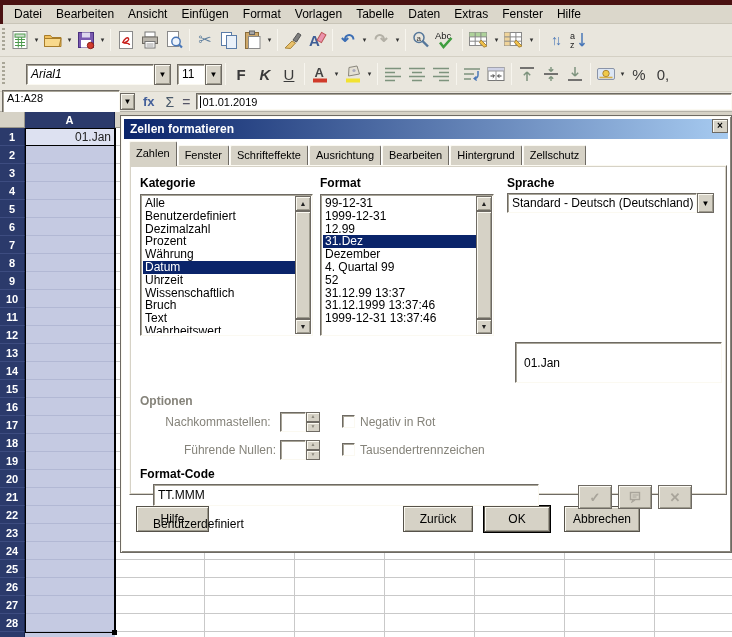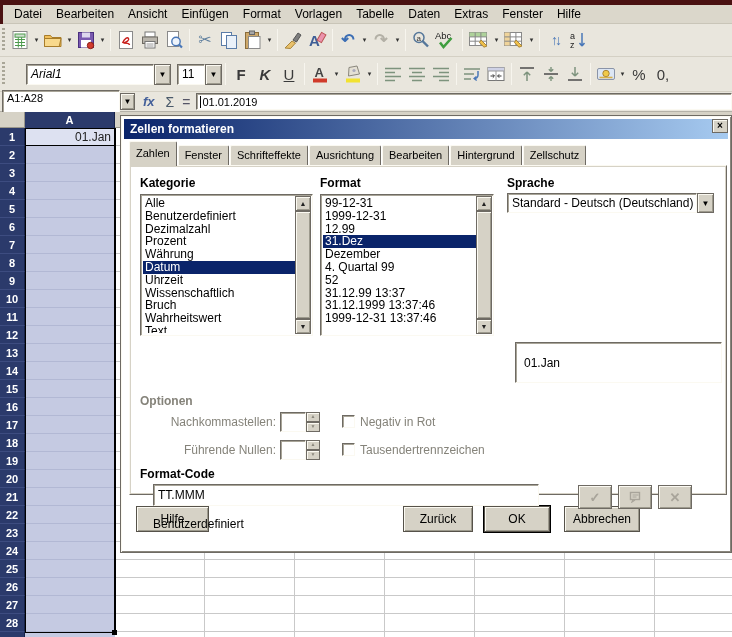--- a/index.html
+++ b/index.html
@@ -36,21 +36,21 @@
   .sunken { background:#fff; border:1px solid; border-color:#6e6a63 #fbf9f1 #fbf9f1 #6e6a63; box-shadow:inset 1px 1px 0 #a9a598; }
   .combo { display:flex; height:21px; }
   .combo .field { flex:1; padding:2px 3px 0 4px; font-size:12px; overflow:hidden; white-space:nowrap; }
   .combo-btn { width:17px; background:#d6d2c6; border:1px solid #6e6a63; box-shadow:inset 1px 1px 0 #fbf9f1, inset -1px -1px 0 #9d9a8d; font-size:8px; display:flex; align-items:center; justify-content:center; }
 
   
   .fbar { position:absolute; left:0; top:92px; right:0; height:20px; background:#e9e6dd; display:flex; align-items:center; border-bottom:1px solid #b5b2a8; padding-left:2px; }
   .namebox { width:118px; height:23px; }
   .namebox .field { padding-top:1px; font-size:11px; }
   .nb-btn { width:15px; height:17px; }
-  .fx { color:#44609a; font-style:italic; font-weight:bold; font-size:13px; margin:0 5px 0 8px; }
+  .fx { color:#44609a; font-weight:bold; font-size:13px; margin:0 5px 0 8px; }
   .sigma { color:#4a5a6a; font-size:14px; margin:0 6px; }
   .eq { color:#556; font-size:14px; margin:0 6px 0 2px; }
   .formula-input { flex:1; height:17px; margin-right:0; display:flex; align-items:center; padding-left:3px; font-size:11px; }
   .caret { width:1px; height:12px; background:#000; margin-right:1px; }
 
   
   .sheet { position:absolute; left:0; top:112px; width:732px; height:525px; background:#fff; }
   .corner { position:absolute; left:0; top:0; width:25px; height:16px; background:#d6d2c6; border-right:1px solid #9a978c; border-bottom:1px solid #9a978c; }
   .colhdr-strip { position:absolute; left:25px; top:0; right:0; height:16px; background:#d6d2c6; border-bottom:1px solid #9a978c; }
   .colA-hdr { position:absolute; left:25px; top:0; width:90px; height:16px; background:#2b3a6b; color:#fff; font-weight:bold; font-size:11px; text-align:center; line-height:16px; border-right:1px solid #16224a; }
@@ -450,22 +450,22 @@
 
         <div class="list-item">Alle</div>
             <div class="list-item">Benutzerdefiniert</div>
             <div class="list-item">Dezimalzahl</div>
             <div class="list-item">Prozent</div>
             <div class="list-item">Währung</div>
             <div class="list-item selected">Datum</div>
             <div class="list-item">Uhrzeit</div>
             <div class="list-item">Wissenschaftlich</div>
             <div class="list-item">Bruch</div>
+            <div class="list-item">Text</div>
             <div class="list-item">Wahrheitswert</div>
-            <div class="list-item">Text</div>
           </div>
         <div class="scrollbar">
           <div class="sb-btn sb-up">▲</div>
           <div class="sb-thumb"></div>
           <div class="sb-btn sb-dn">▼</div>
         </div>
       </div>
 
       <span class="grp-label" style="left:190px; top:10px;">Format</span>
       <div class="listbox" style="left:190px; top:28px; width:174px; height:142px;">
@@ -494,21 +494,21 @@
         <div class="sunken" style="flex:1; font-size:12px; padding:2px 0 0 4px; white-space:nowrap; overflow:hidden;">Standard - Deutsch (Deutschland)</div>
         <div class="combo-btn" style="height:20px;">▼</div>
       </div>
 
       <div class="preview-box">
         <span>01.Jan</span>
       </div>
 
       <span class="grp-label disabled-txt" style="left:10px; top:228px;">Optionen</span>
 
-      <span class="opt-label disabled-txt" style="left:30px; top:249px; width:116px; text-align:right;">Nachkommastellen:</span>
+      <span class="opt-label disabled-txt" style="left:30px; top:249px; width:116px; text-align:center;">Nachkommastellen:</span>
       <div class="spinner" style="left:150px; top:246px;">
         <div class="spin-field"><input disabled="" value="" style=""></div>
         <div class="spin-btns">
           <div class="spin-b">▲</div>
           <div class="spin-b">▼</div>
         </div>
       </div>
       <div class="checkbox" style="left:212px; top:249px;"></div>
       <span class="opt-label disabled-txt" style="left:230px; top:249px;">Negativ in Rot</span>
 

